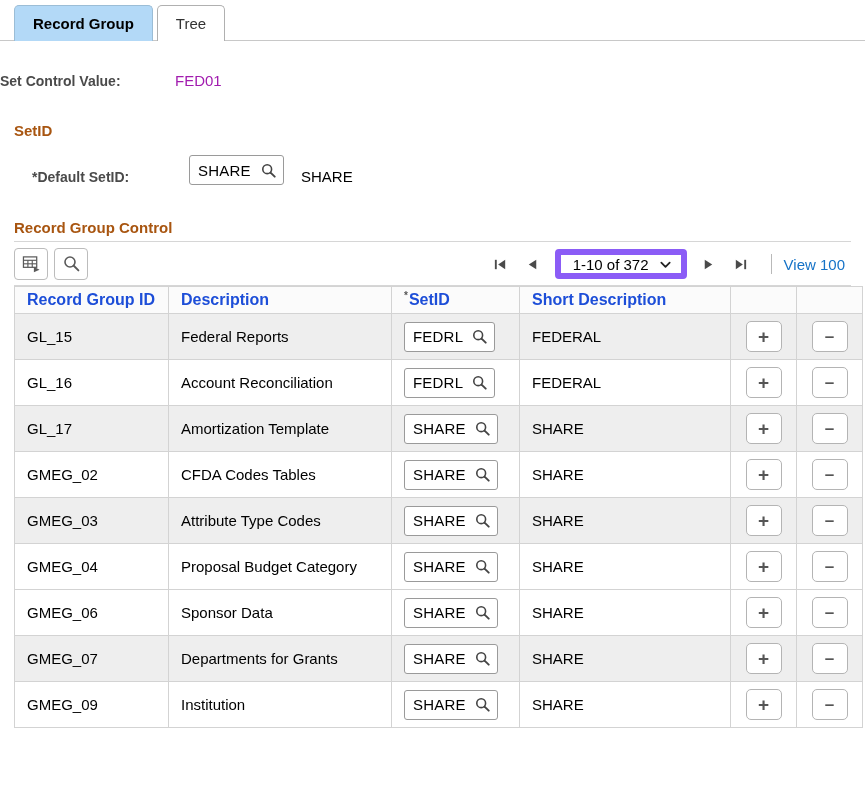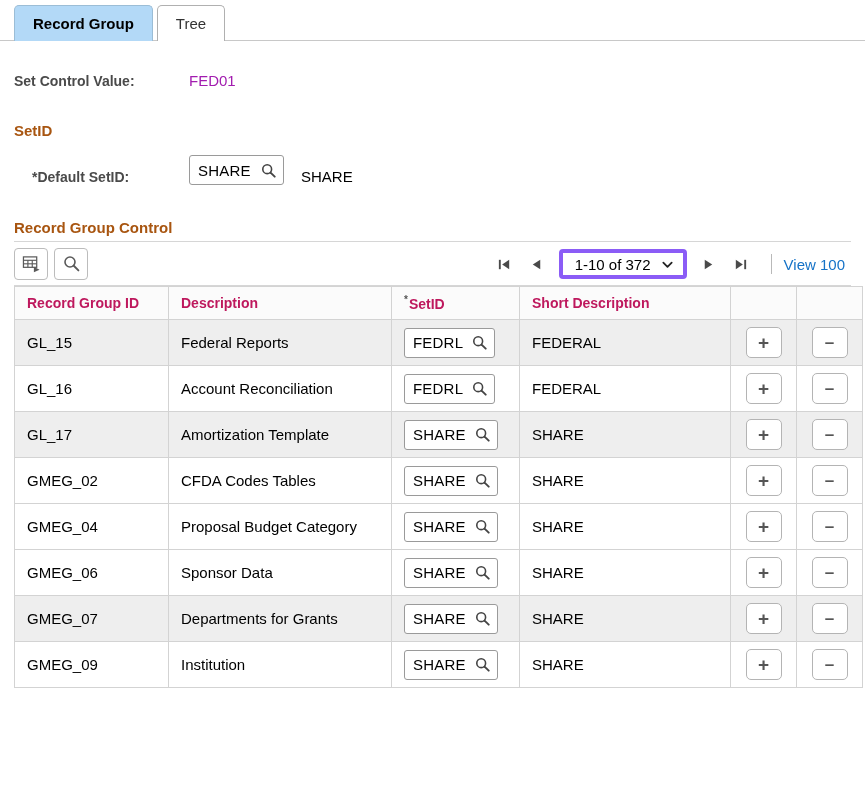--- a/index.html
+++ b/index.html
@@ -49,21 +49,20 @@
     color: #000000;
     font-weight: bold;
     border-color: #9bbdd6;
   }
   .tab + .tab { margin-left: 4px; }
 
   
   .field-row {
     display: flex;
     align-items: center;
-    padding-left: 14px;
   }
   .set-control-row { margin-top: 31px; }
   .lbl-bold {
     font-size: 14px;
     font-weight: bold;
     color: #4a4a4a;
   }
   .set-control-label { width: 175px; }
   .set-control-value {
     font-size: 15px;
@@ -146,21 +145,21 @@
   .pg-arrow {
     width: 32px; height: 30px;
     display: inline-flex;
     align-items: center;
     justify-content: center;
     cursor: pointer;
   }
   .pg-select {
     height: 30px;
     min-width: 124px;
-    border: 4px solid #8b5cf6;
+    border: 6px solid #8b5cf6;
     border-radius: 4px;
     background: #ffffff;
     display: inline-flex;
     align-items: center;
     justify-content: space-between;
     padding: 0 9px 0 12px;
     font-size: 15px;
     cursor: pointer;
     margin: 0 6px;
   }
@@ -186,24 +185,24 @@
   }
   table.grid th, table.grid td {
     border: 1px solid #d3d3d3;
     text-align: left;
     vertical-align: middle;
     padding: 0 12px;
     overflow: hidden;
     white-space: nowrap;
   }
   table.grid th {
-    height: 33px;
-    font-size: 14px;
+    height: 27px;
+    font-size: 16px;
     font-weight: bold;
-    color: #be185d;
+    color: #1d4ed8;
     background: #fbfbfb;
   }
   table.grid td {
     height: 46px;
     font-size: 15px;
     color: #000000;
     margin-left: 30px;
   }
   tr.alt td { background: #eeeeee; }
   th.req::before {
@@ -417,20 +416,40 @@
               </span>
             </span></td>
           <td class="c-short">SHARE</td>
           <td class="c-act">
             <div class="act-btn">+</div>
           </td>
           <td class="c-act">
             <div class="act-btn minus">–</div>
           </td>
         </tr>
+        <tr class="alt">
+          <td class="c-id">GMEG_03</td>
+          <td class="c-desc">Attribute Type Codes</td>
+          <td class="c-setid"><span class="lookup">
+              <span class="val">SHARE</span>
+              <span class="mag">
+                <svg width="15" height="15" viewBox="0 0 16 16">
+                  <circle cx="6.6" cy="6.6" r="4.7" fill="none" stroke="#444" stroke-width="1.7"></circle>
+                  <line x1="10.2" y1="10.2" x2="14.6" y2="14.6" stroke="#444" stroke-width="2" stroke-linecap="round"></line>
+                </svg>
+              </span>
+            </span></td>
+          <td class="c-short">SHARE</td>
+          <td class="c-act">
+            <div class="act-btn">+</div>
+          </td>
+          <td class="c-act">
+            <div class="act-btn minus">–</div>
+          </td>
+        </tr>
         <tr>
           <td class="c-id">GMEG_04</td>
           <td class="c-desc">Proposal Budget Category</td>
           <td class="c-setid"><span class="lookup">
               <span class="val">SHARE</span>
               <span class="mag">
                 <svg width="15" height="15" viewBox="0 0 16 16">
                   <circle cx="6.6" cy="6.6" r="4.7" fill="none" stroke="#444" stroke-width="1.7"></circle>
                   <line x1="10.2" y1="10.2" x2="14.6" y2="14.6" stroke="#444" stroke-width="2" stroke-linecap="round"></line>
                 </svg>

